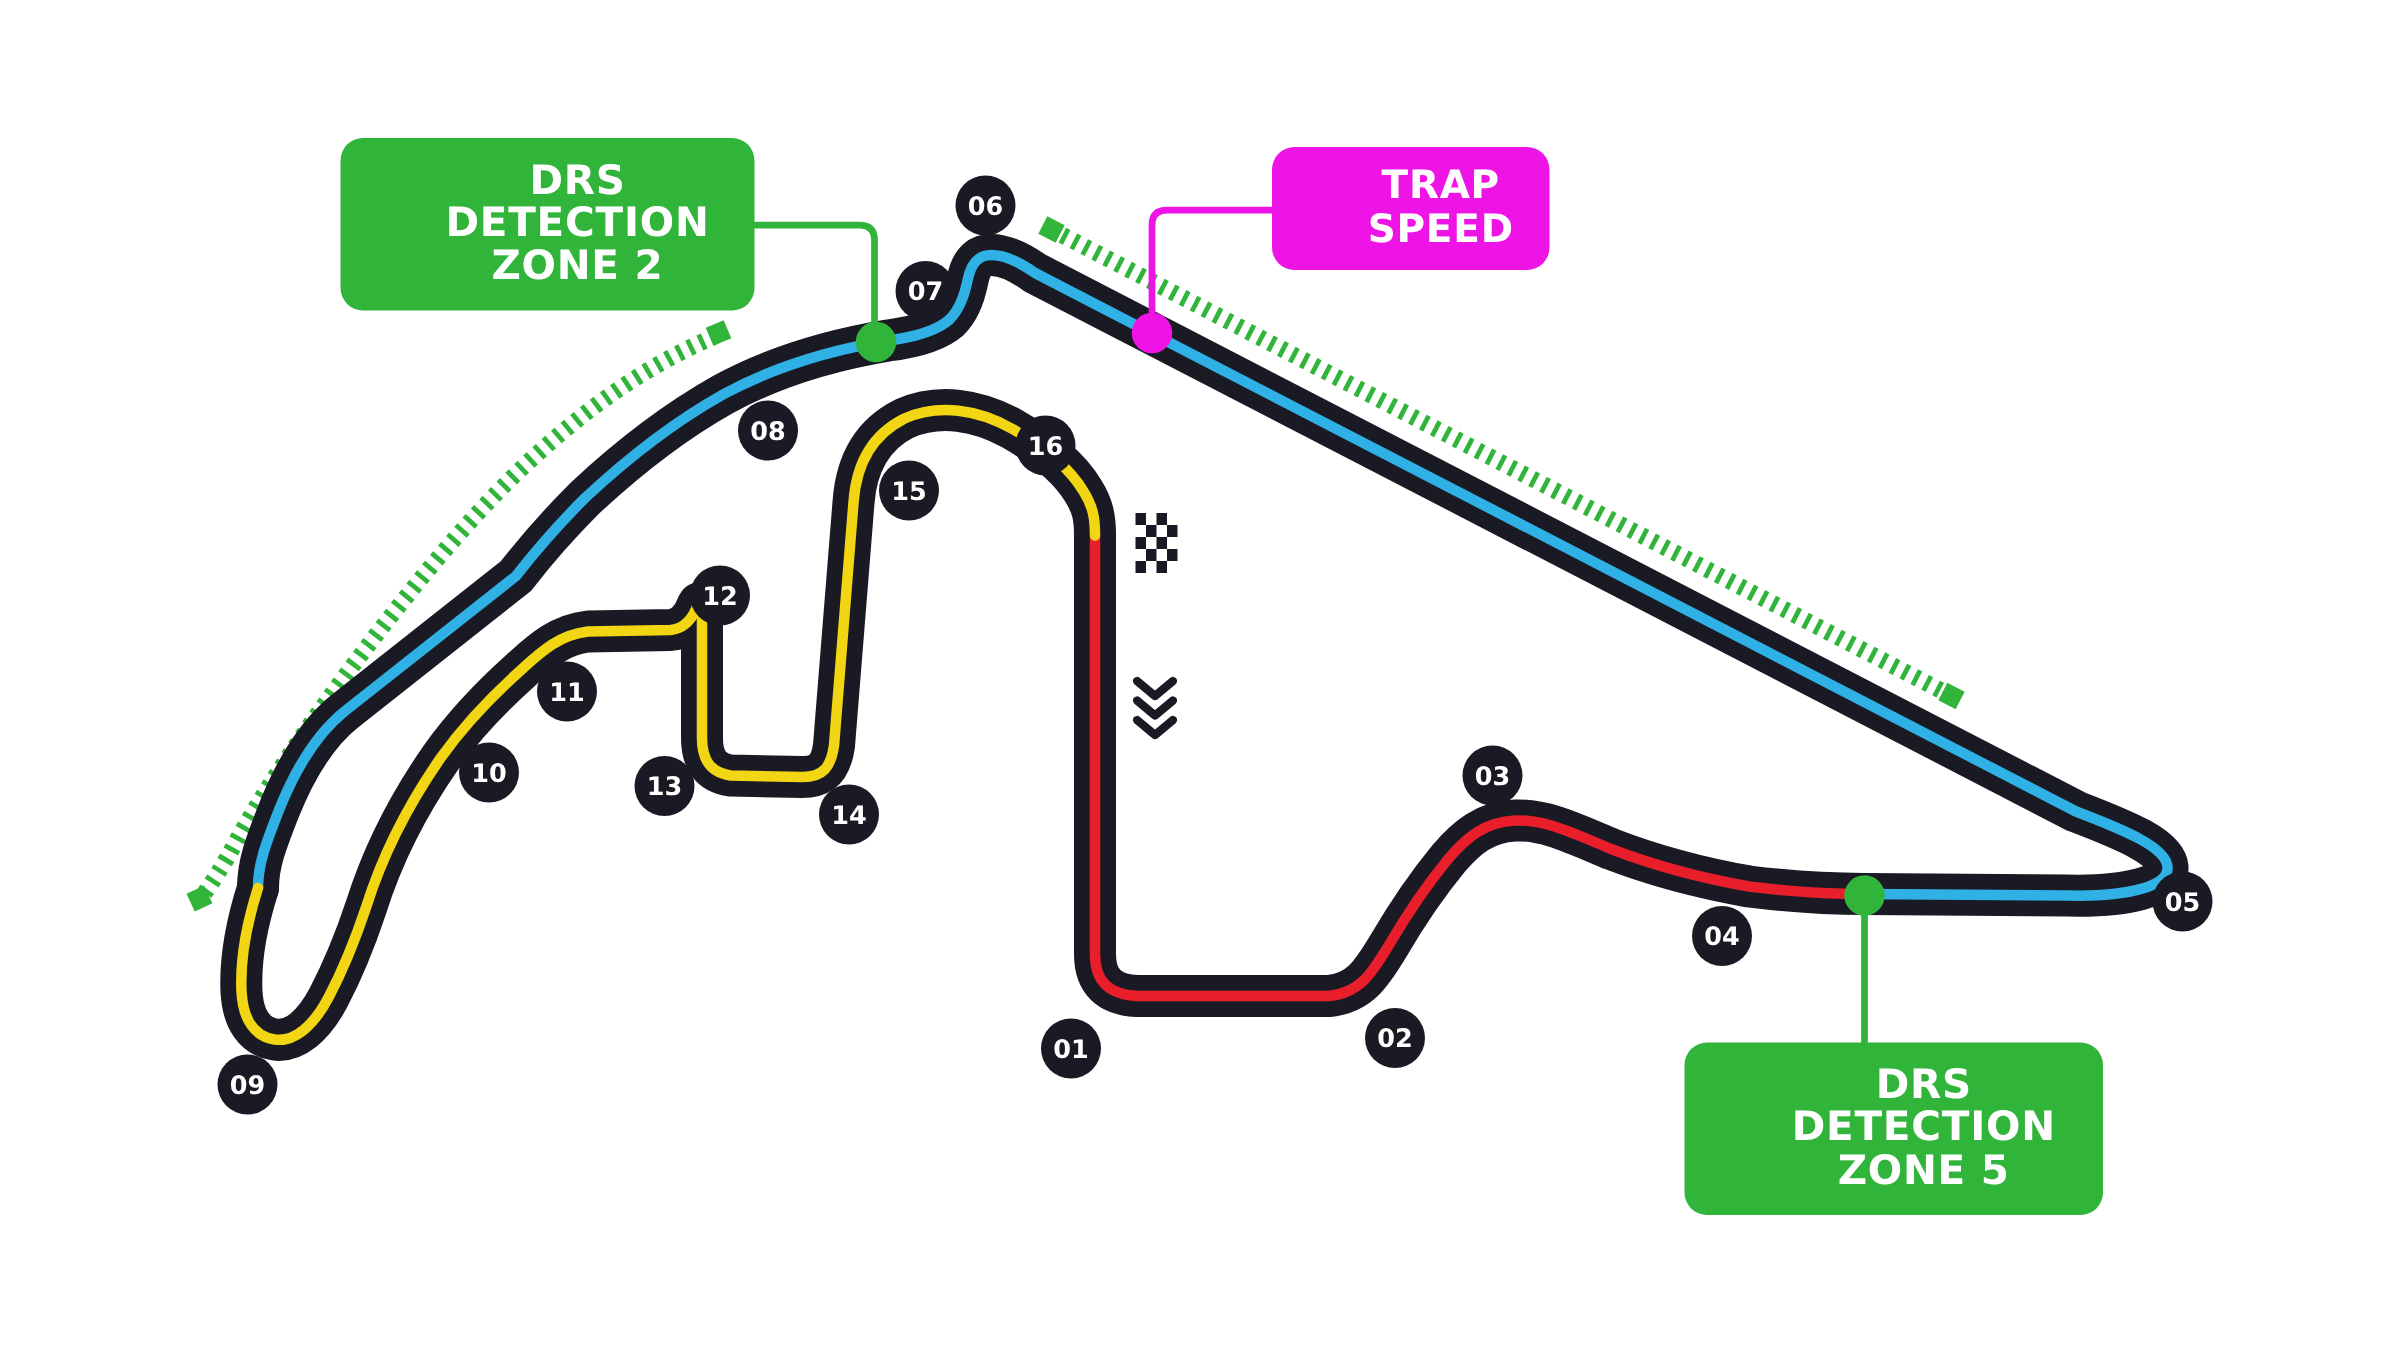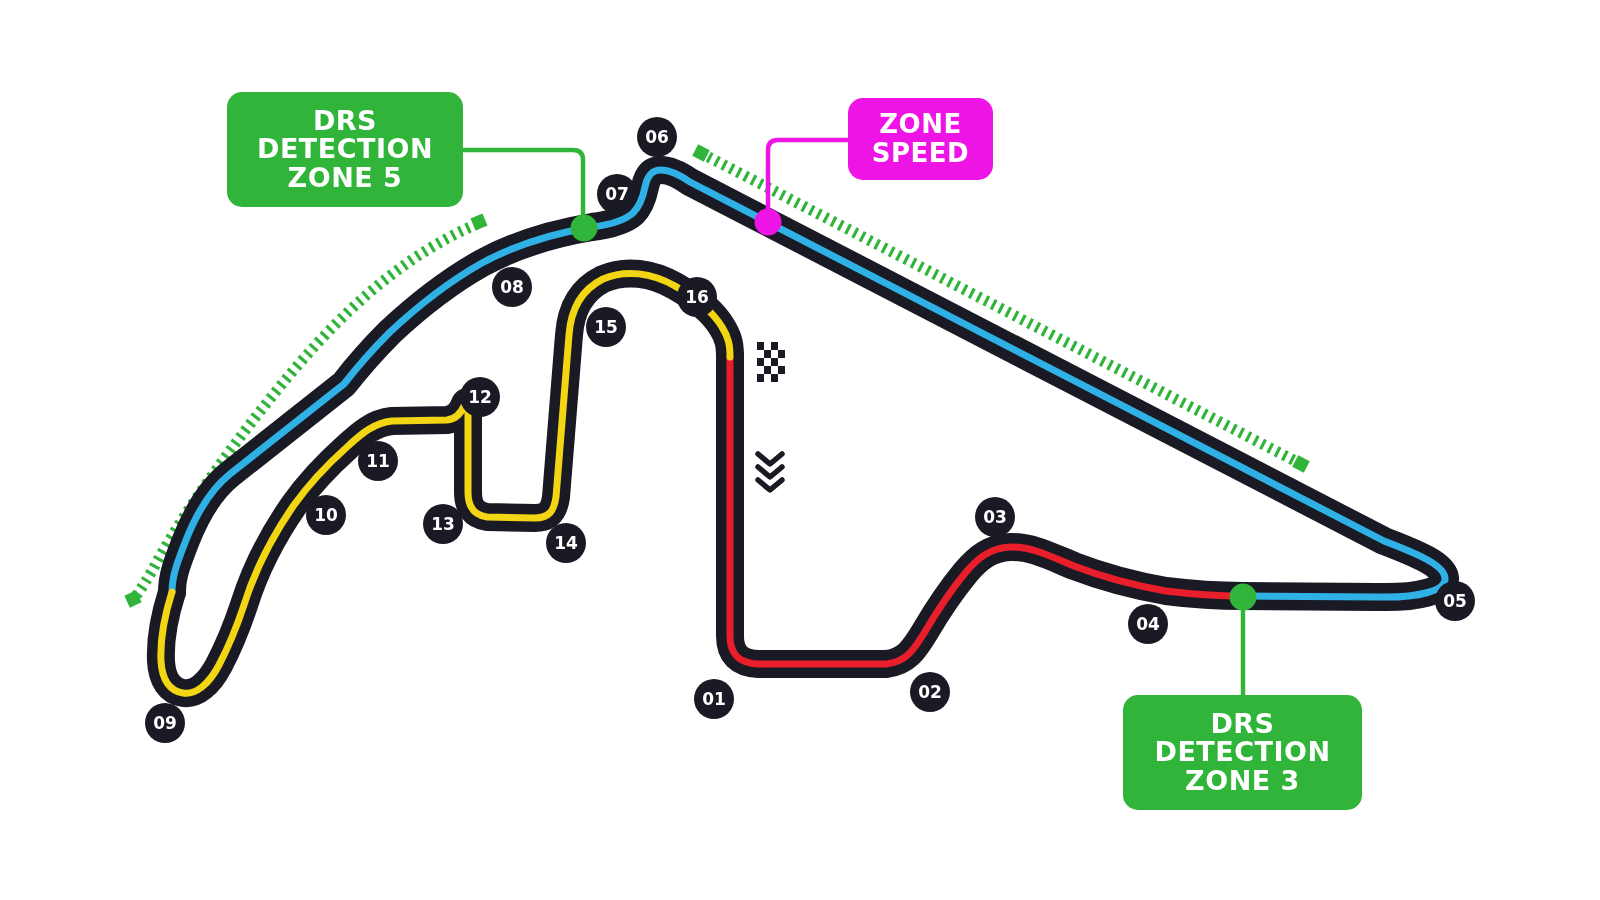--- a/index.html
+++ b/index.html
@@ -18,21 +18,21 @@
   .conn-magenta{stroke:var(--speed-trap-magenta);}
   .dot-green{fill:var(--drs-green);}
   .dot-magenta{fill:var(--speed-trap-magenta);}
   .chevron{fill:none;stroke:var(--track);stroke-width:5.5;stroke-linecap:round;stroke-linejoin:round;}
   .checker rect{fill:var(--track);}
   .corner-circle{fill:var(--track);}
   .corner-num{fill:#fff;font-weight:bold;font-size:17px;text-anchor:middle;
               font-family:"DejaVu Sans","Liberation Sans",sans-serif;}
   .zone-label{position:absolute;border-radius:15px;color:var(--label-text);
               display:flex;flex-direction:column;align-items:center;justify-content:center;
-              font-weight:bold;text-align:center;letter-spacing:.5px;}
+              font-weight:bold;text-align:center;letter-spacing:.5px;padding-left:40px;}
   .zone-label span{display:block;}
   #drs2-label{left:227px;top:92px;width:236px;height:115px;font-size:27px;line-height:1.06;background:var(--drs-green);}
   #speed-trap-label{left:848px;top:98px;width:145px;height:82px;font-size:26px;line-height:1.1;background:var(--speed-trap-magenta);}
   #drs1-label{left:1123px;top:695px;width:239px;height:115px;font-size:27px;line-height:1.06;background:var(--drs-green);}
 </style>
 </head>
 <body>
 
 <div id="stage">
 
@@ -148,26 +148,26 @@
         <g>
           <circle class="corner-circle" cx="697" cy="297" r="20"></circle>
           <text class="corner-num" x="697" y="303">16</text>
         </g>
       </g>
   </svg>
 
   <div class="zone-label" id="drs2-label">
     <span>DRS</span>
     <span>DETECTION</span>
-    <span>ZONE 5</span>
+    <span>ZONE 2</span>
   </div>
 
   <div class="zone-label" id="speed-trap-label">
-    <span>ZONE</span>
+    <span>TRAP</span>
     <span>SPEED</span>
   </div>
 
   <div class="zone-label" id="drs1-label">
     <span>DRS</span>
     <span>DETECTION</span>
-    <span>ZONE 3</span>
+    <span>ZONE 5</span>
   </div>
 </div>
 
 </body></html>

